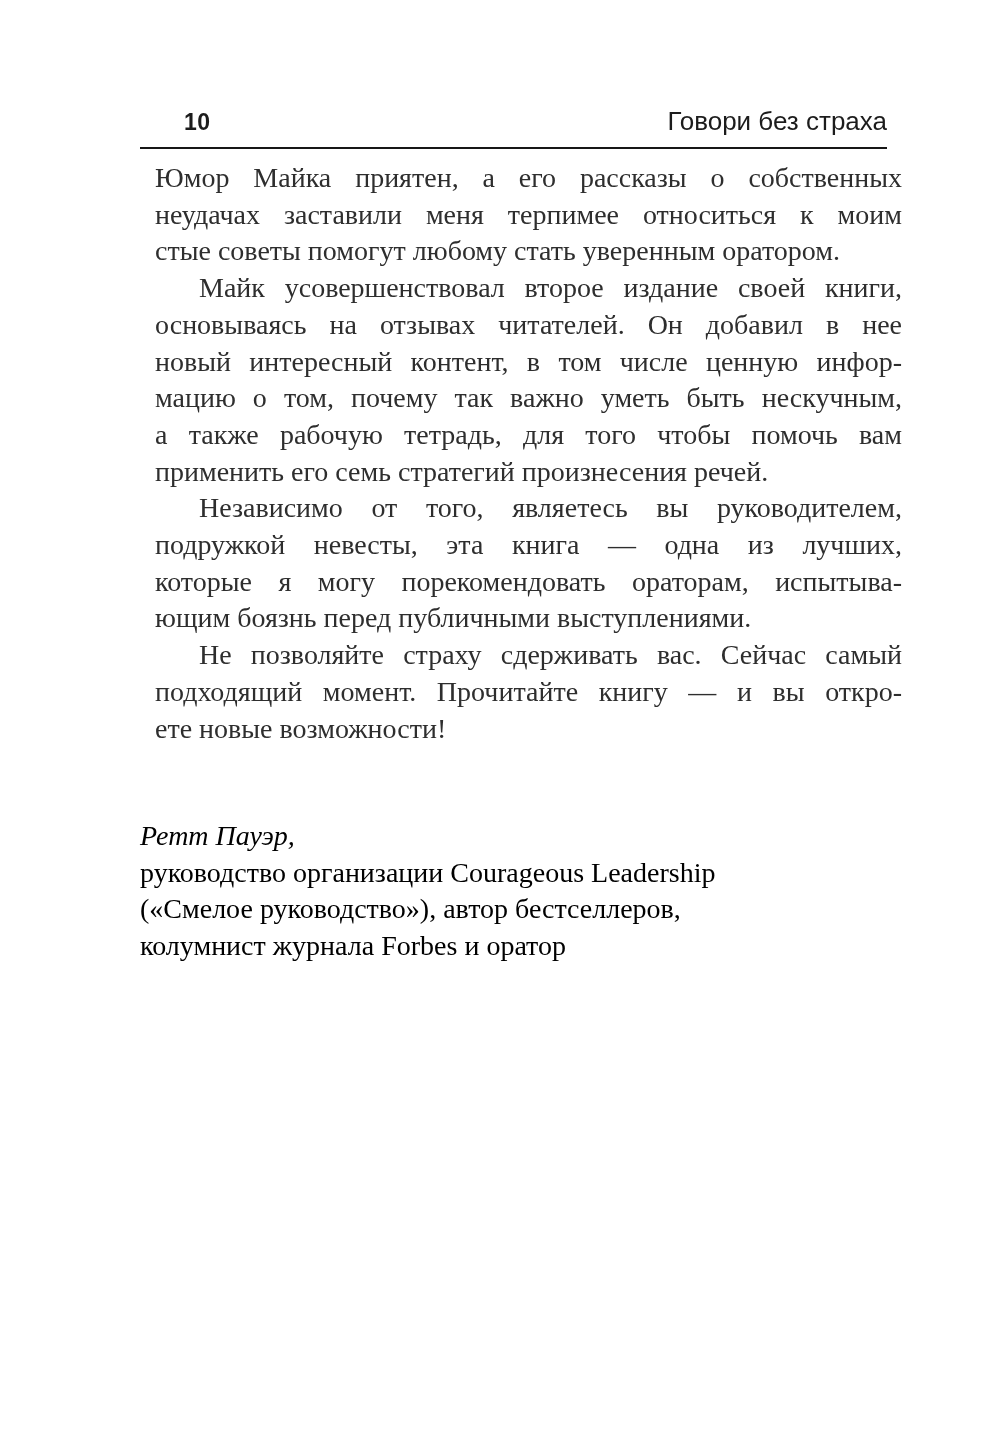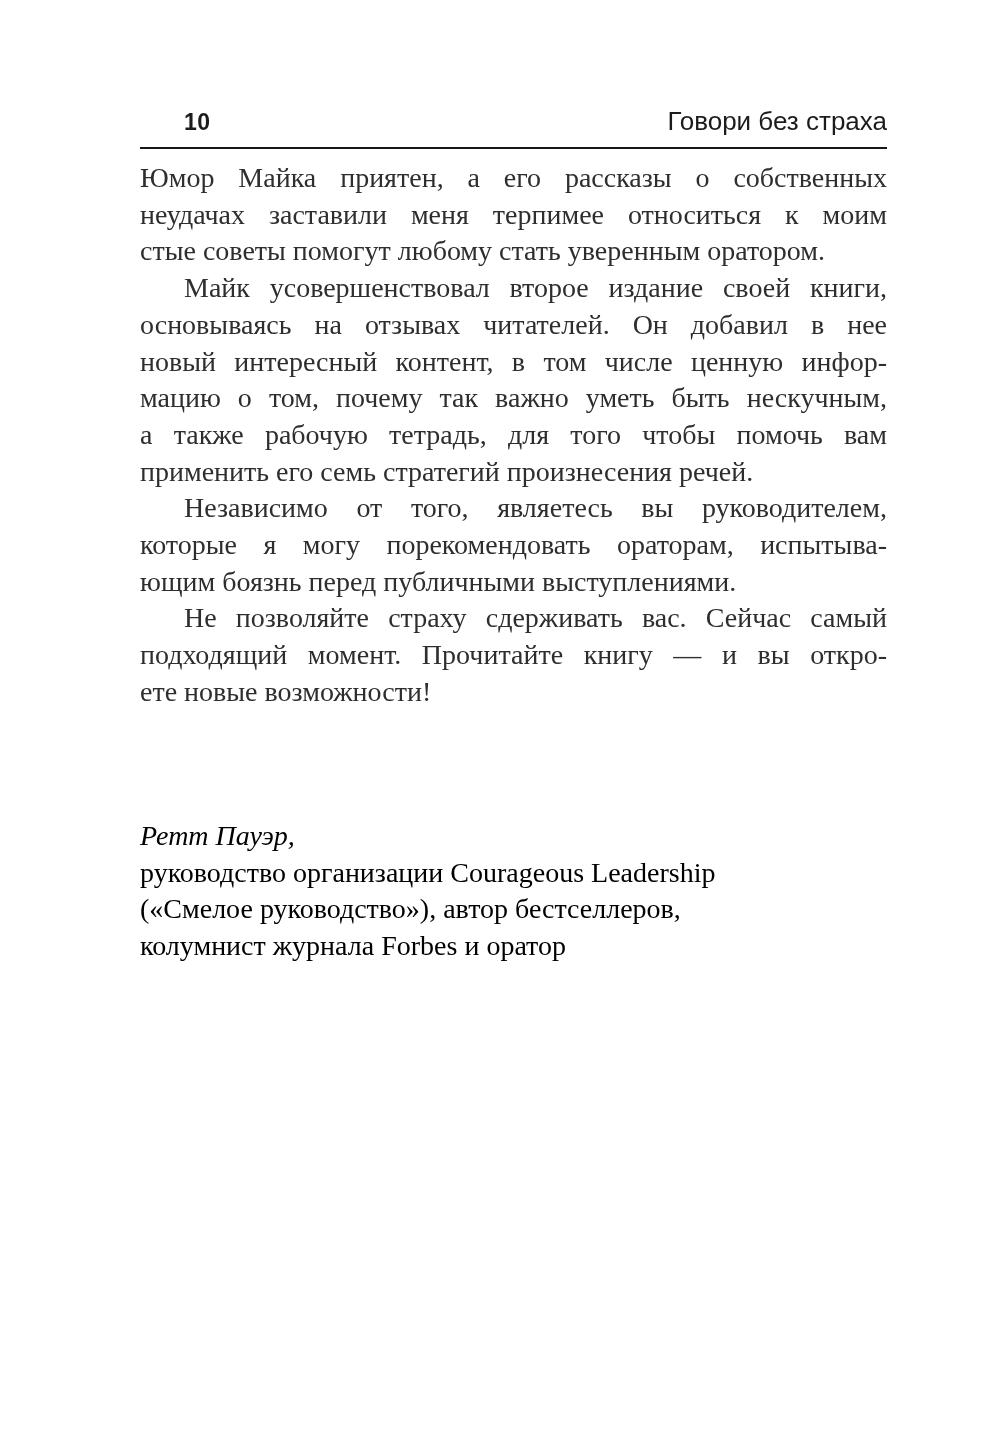--- a/index.html
+++ b/index.html
@@ -26,21 +26,21 @@
   .head-rule {
     position: absolute;
     left: 140px;
     top: 147px;
     width: 747px;
     height: 2px;
     background: #161616;
   }
   .body-text {
     position: absolute;
-    left: 140px;
+    left: 155px;
     top: 160px;
     width: 747px;
     font-family: "Liberation Serif", serif;
     font-size: 28px;
     line-height: 36.7px;
     color: #2e2e2e;
   }
   .para { margin: 0; padding: 0; }
   .line {
     display: block;
@@ -82,20 +82,21 @@
     <p class="para indent">
       <span class="line">Майк усовершенствовал второе издание своей книги,</span>
       <span class="line">основываясь на отзывах читателей. Он добавил в нее</span>
       <span class="line">новый интересный контент, в том числе ценную инфор-</span>
       <span class="line">мацию о том, почему так важно уметь быть нескучным,</span>
       <span class="line">а также рабочую тетрадь, для того чтобы помочь вам</span>
       <span class="line end">применить его семь стратегий произнесения речей.</span>
     </p>
     <p class="para indent">
       <span class="line">Независимо от того, являетесь вы руководителем,</span>
+      <span class="line">подружкой невесты, эта книга — одна из лучших,</span>
       <span class="line">которые я могу порекомендовать ораторам, испытыва-</span>
       <span class="line end">ющим боязнь перед публичными выступлениями.</span>
     </p>
     <p class="para indent">
       <span class="line">Не позволяйте страху сдерживать вас. Сейчас самый</span>
       <span class="line">подходящий момент. Прочитайте книгу — и вы откро-</span>
       <span class="line end">ете новые возможности!</span>
     </p>
   </main>
 

